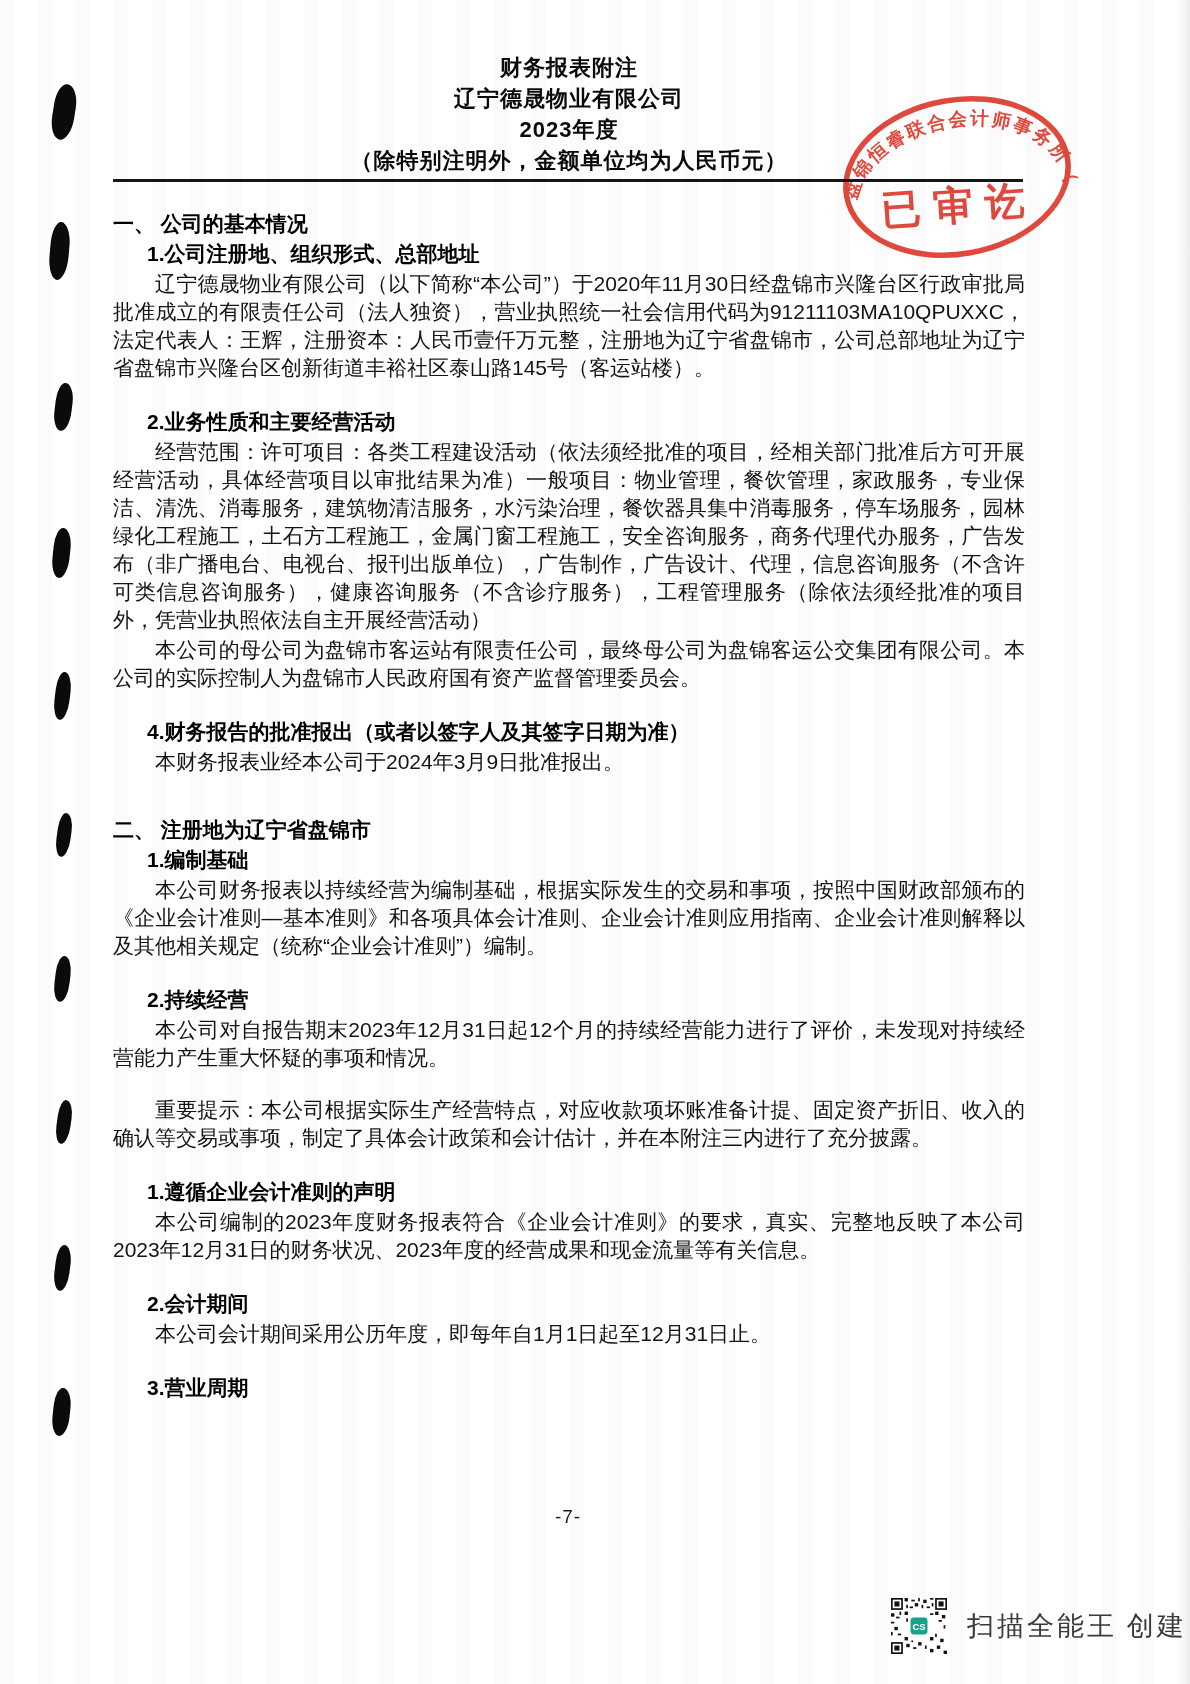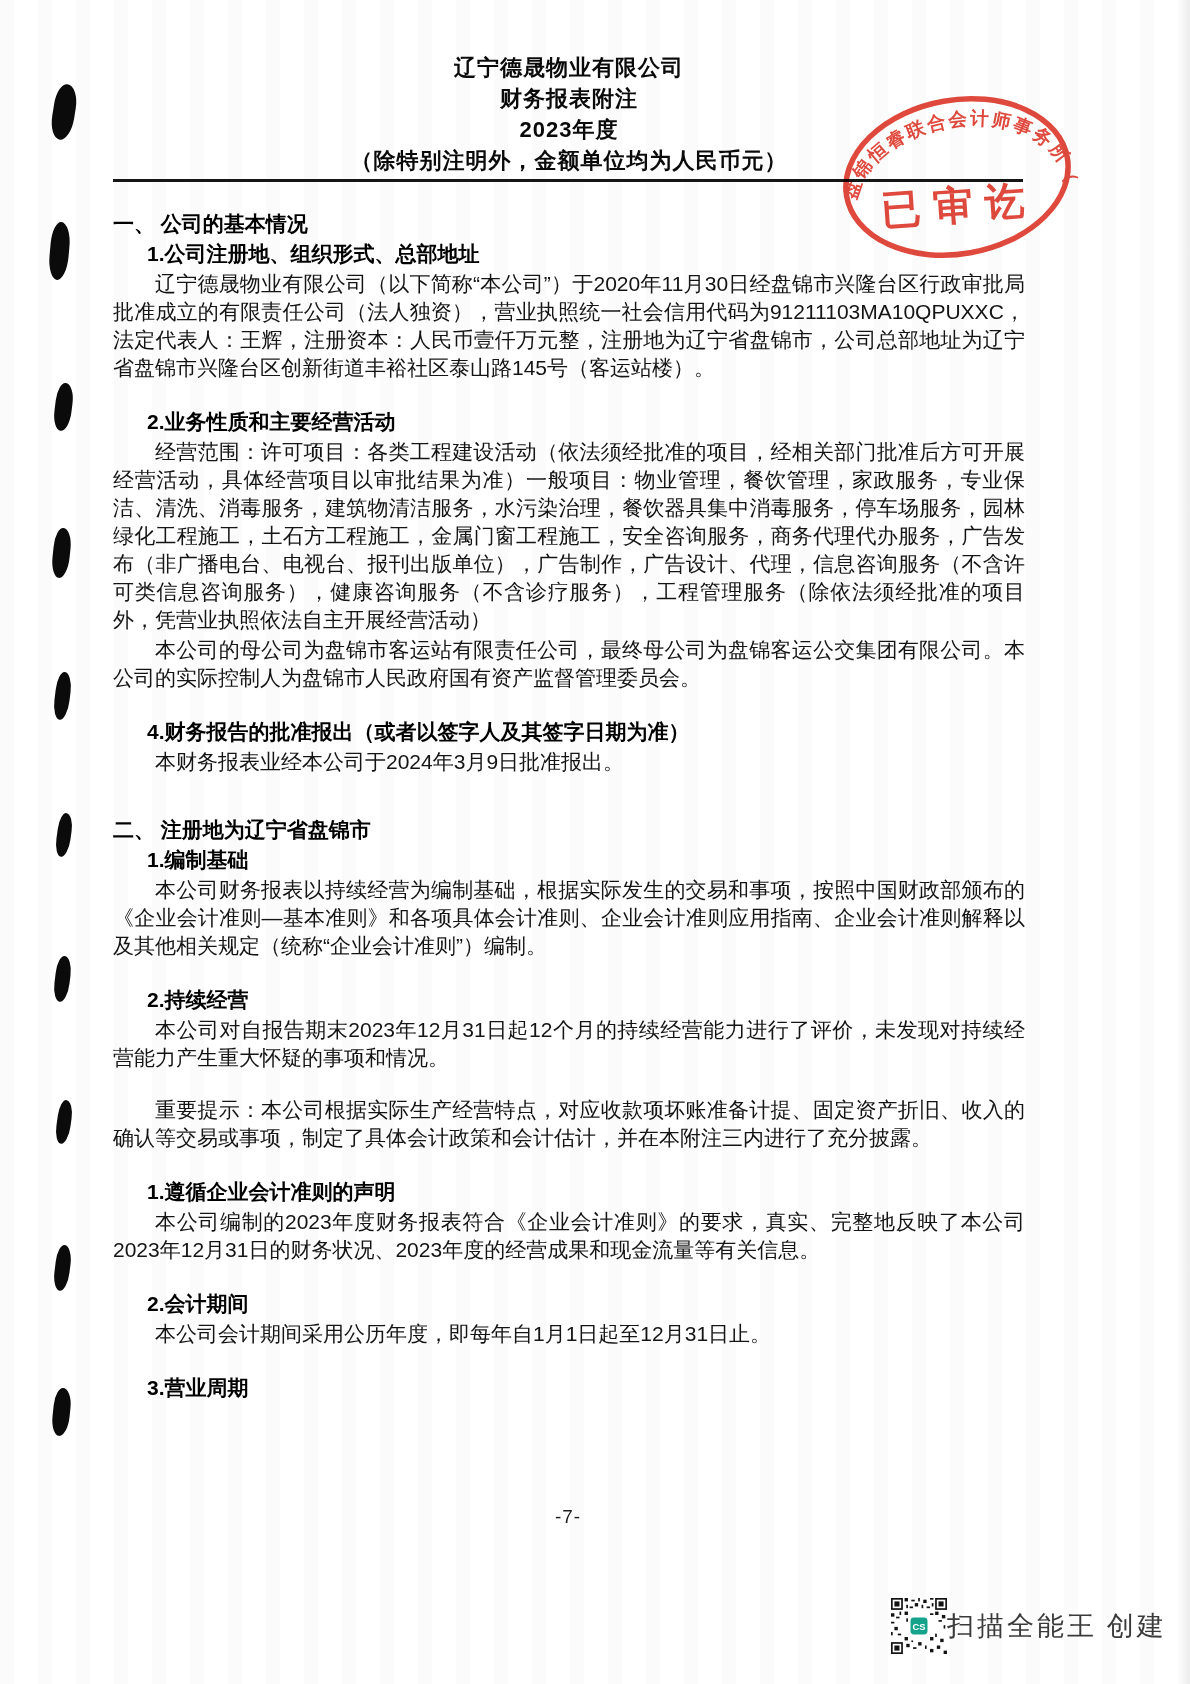--- a/index.html
+++ b/index.html
@@ -49,21 +49,21 @@
   .h2.tight{margin-top:2px;}
   .p{margin:2px 0 0 0;text-indent:42px;font-weight:500;}
   .p.gap{margin-top:24px;font-family:Liberation Serif, serif;}
   
   .pageno{
     position:absolute;left:113px;top:1506px;width:910px;
     text-align:center;font-size:19px;color:#1d1d1d;letter-spacing:1px;
   }
   .footer-mark{
     position:absolute;left:891px;top:1598px;
-    display:flex;align-items:center;gap:0;
+    display:flex;align-items:center;gap:20px;
   }
   .footer-mark .wm-text{
     font-family:"Liberation Serif","DejaVu Serif",serif;
     font-size:27px;color:#3a3a3a;letter-spacing:3px;white-space:nowrap;
   }
 </style>
 </head>
 <body>
 
 <div class="sheet">
@@ -73,22 +73,22 @@
   <span class="bmark" style="top:383px;left:55px;height:48px;"></span>
   <span class="bmark" style="top:528px;left:53px;height:50px;transform:rotate(6deg);"></span>
   <span class="bmark" style="top:672px;left:55px;width:15px;height:48px;"></span>
   <span class="bmark" style="top:813px;left:57px;width:14px;height:44px;transform:rotate(8deg);"></span>
   <span class="bmark" style="top:956px;left:55px;width:15px;height:46px;"></span>
   <span class="bmark" style="top:1100px;left:57px;width:14px;height:44px;transform:rotate(8deg);"></span>
   <span class="bmark" style="top:1245px;left:55px;width:15px;height:46px;"></span>
   <span class="bmark" style="top:1388px;left:53px;width:17px;height:48px;transform:rotate(6deg);"></span>
 
   <header class="title-block">
+    <div class="title-line">财务报表附注</div>
     <div class="title-line">辽宁德晟物业有限公司</div>
-    <div class="title-line">财务报表附注</div>
     <div class="title-line">2023年度</div>
     <div class="title-line">（除特别注明外，金额单位均为人民币元）</div>
   </header>
   <div class="rule"></div>
 
   <div class="stamp">
     <svg width="290" height="210" viewBox="0 0 290 210">
       <g transform="rotate(-10 145 105)">
         <ellipse cx="145" cy="105" rx="112" ry="77" fill="none" stroke="#dd3527" stroke-width="5.5"></ellipse>
         <path id="ringPath" d="M 41 140 A 106 72 0 1 1 249 140" fill="none" stroke="none"></path>

